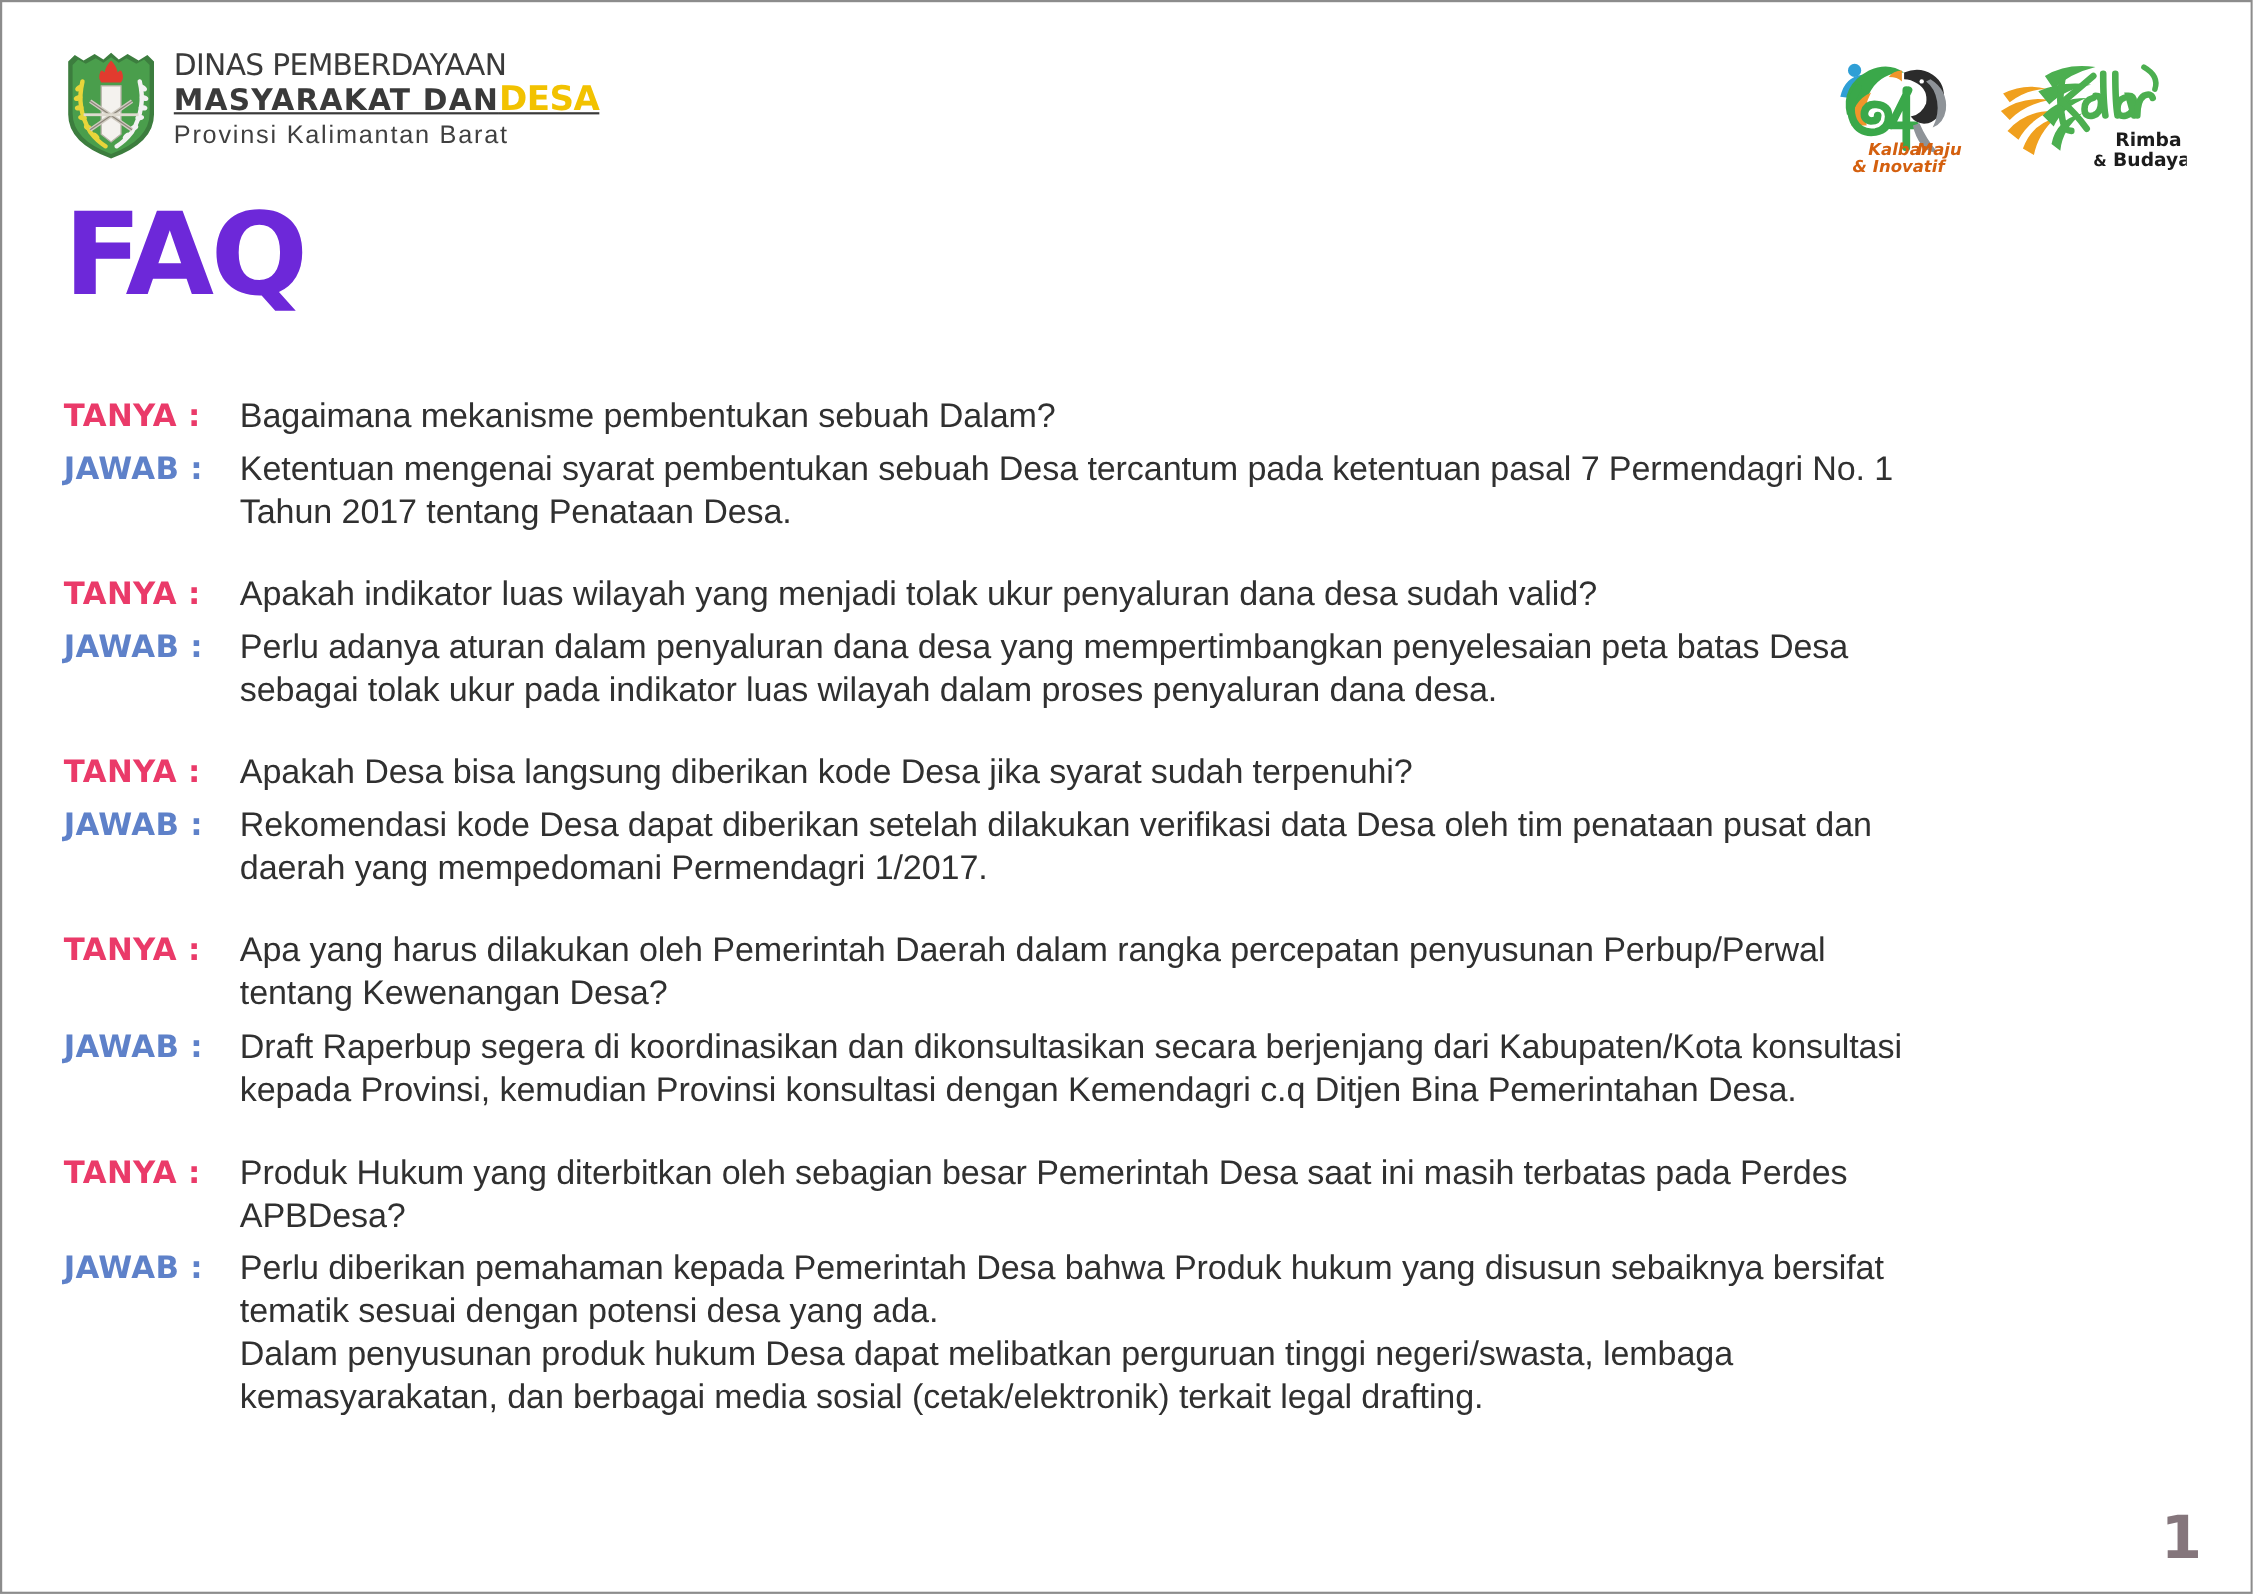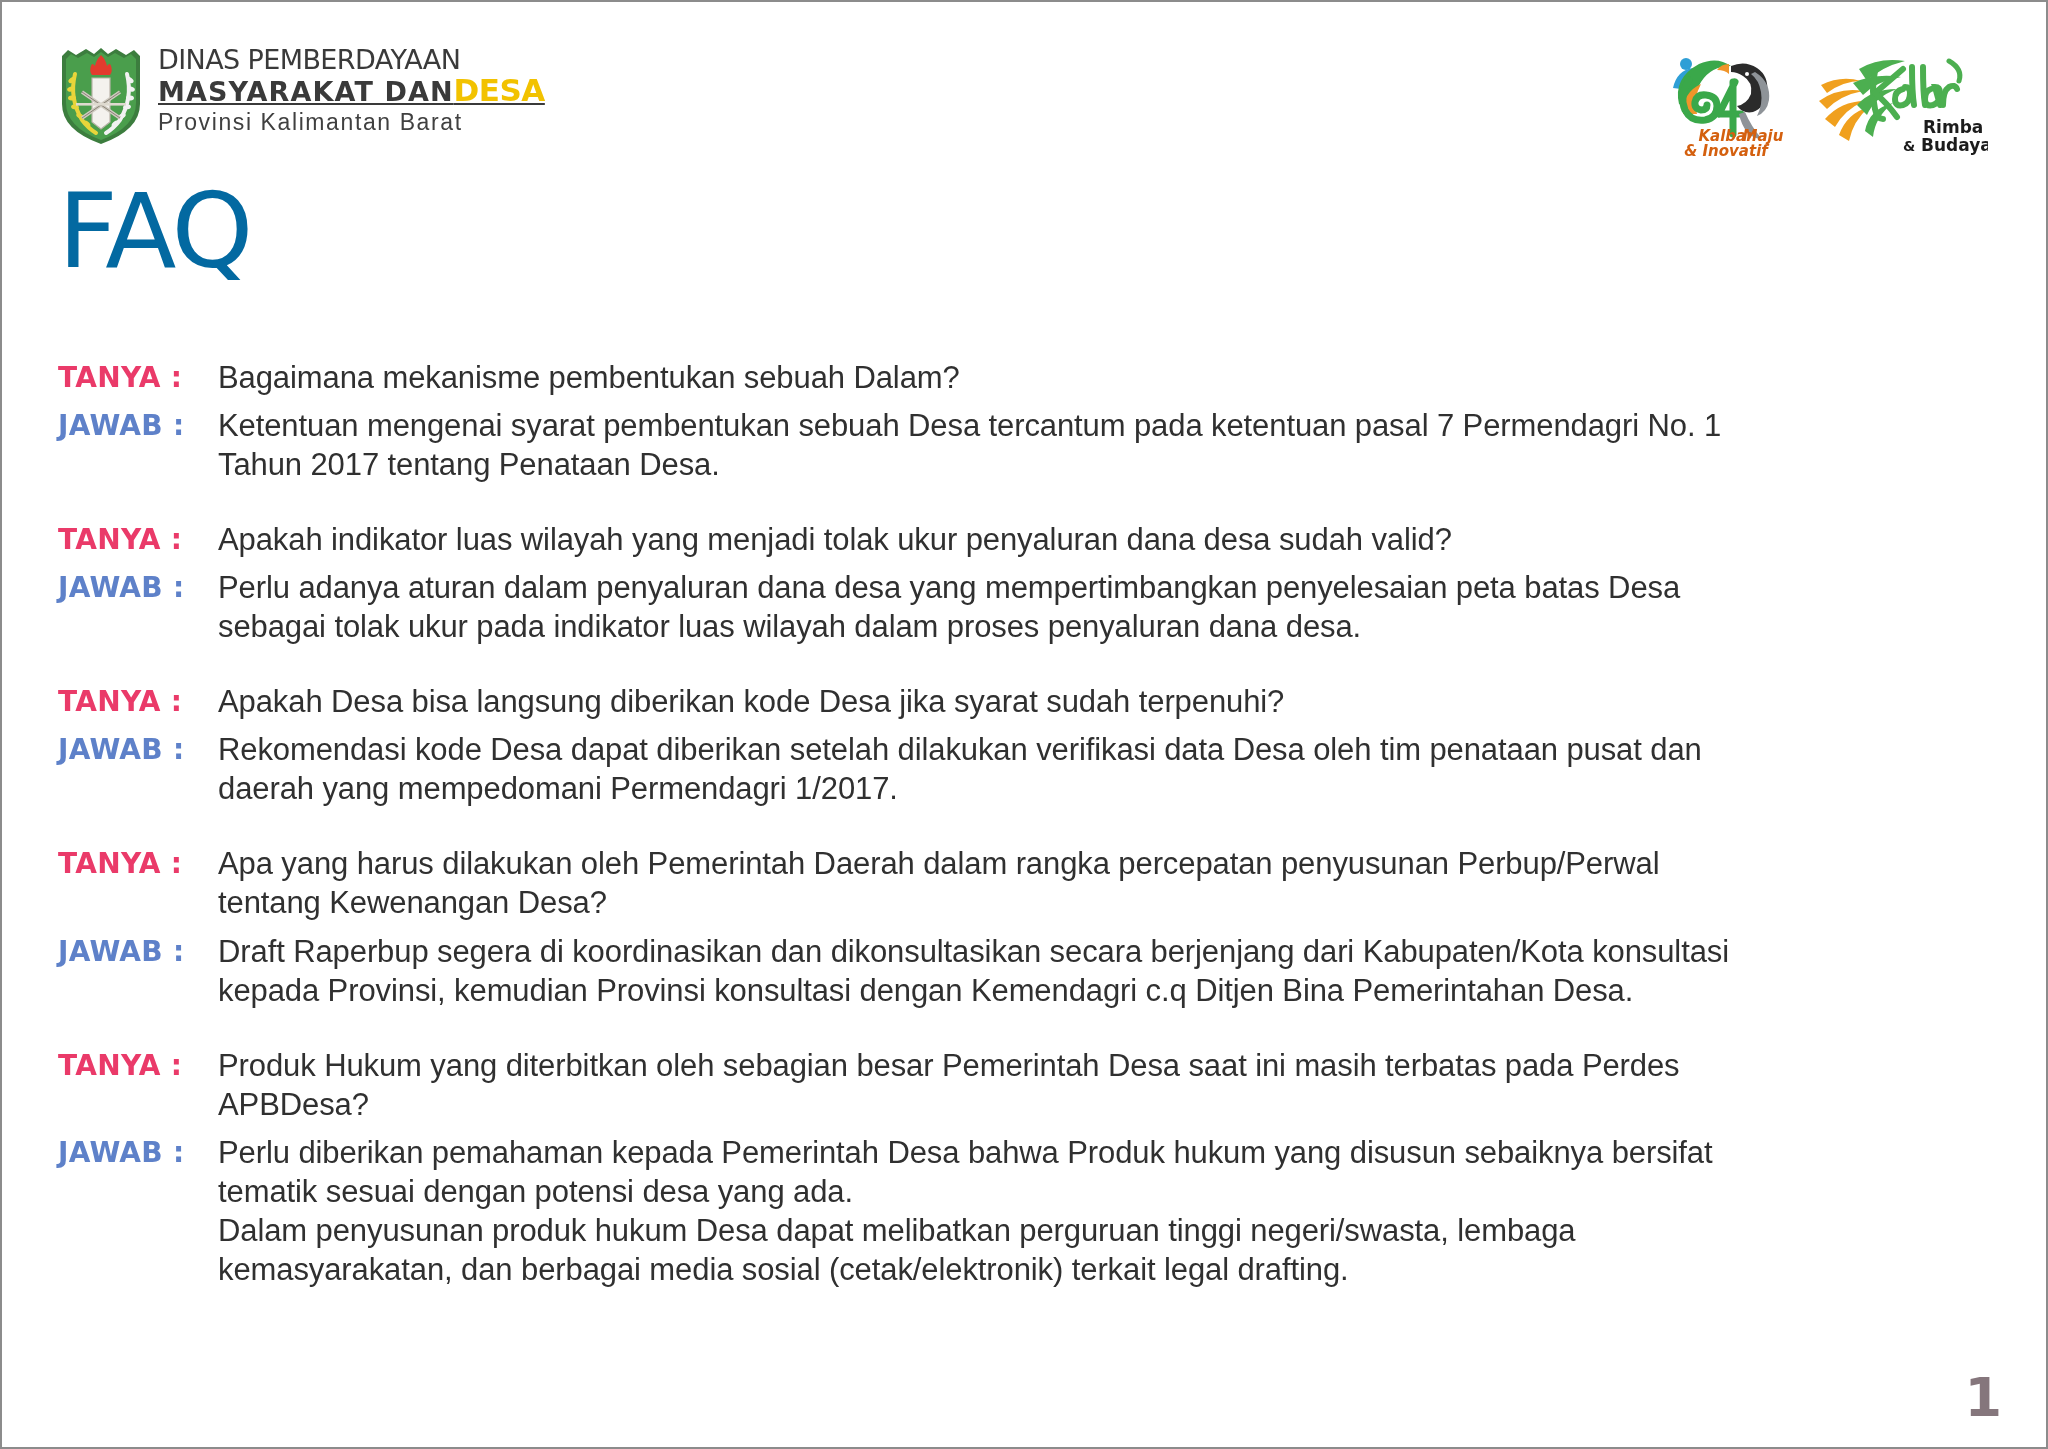--- a/index.html
+++ b/index.html
@@ -97,24 +97,24 @@
   
   .faq-title-wrap {
     position: absolute;
     left: 56px;
     top: 182px;
     display: flex;
     align-items: flex-end;
   }
   .faq-big {
     font-family: "DejaVu Sans", sans-serif;
-    font-weight: normal;
+    font-weight: bold;
     font-size: 104px;
     line-height: 0.92;
-    color: #0369a1;
+    color: #6d28d9;
     letter-spacing: -3px;
   }
   .faq-sub-wrap {
     padding-bottom: 8px;
     margin-left: 4px;
   }
   .faq-sub {
     font-family: "Liberation Sans", sans-serif;
     font-size: 36px;
     color: #8d8086;

